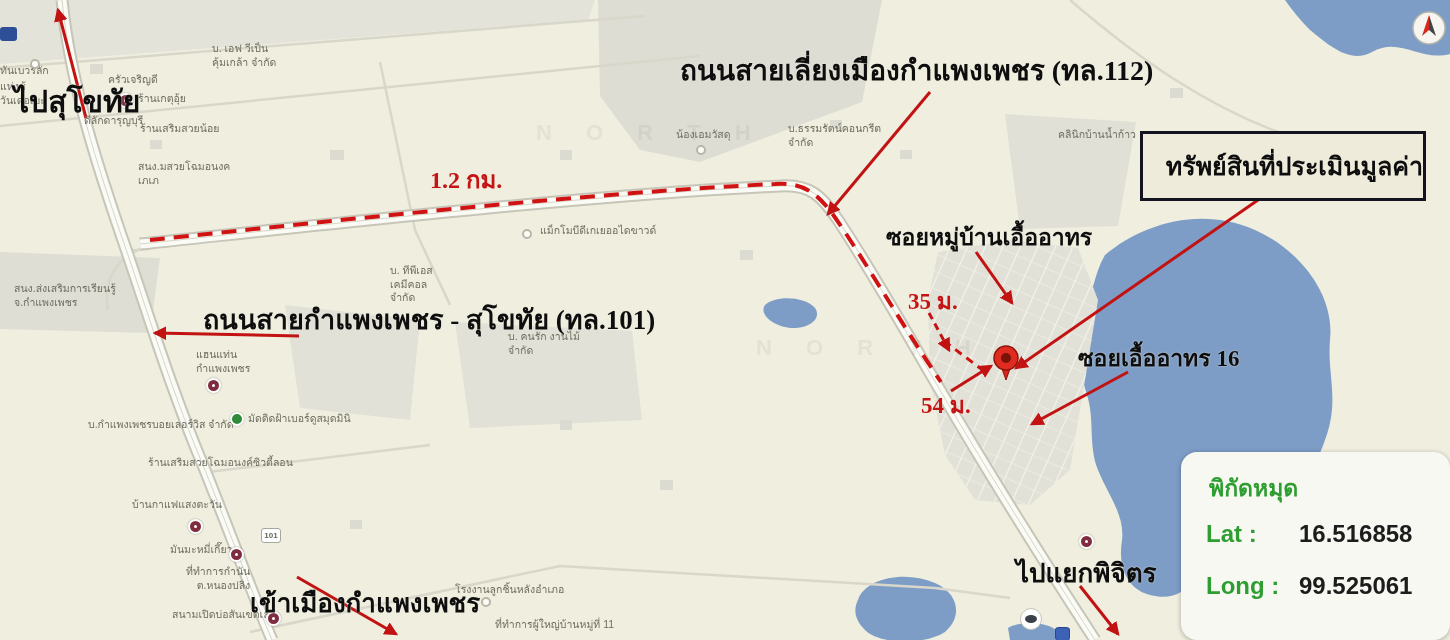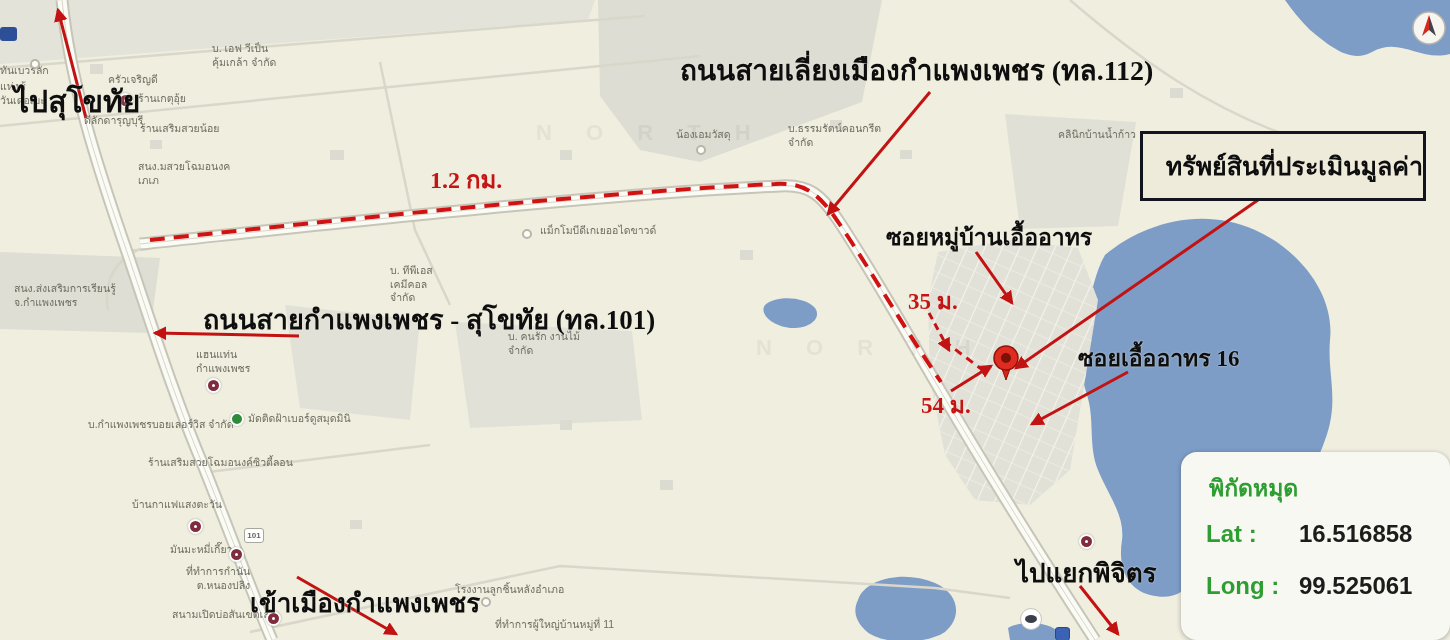--- a/index.html
+++ b/index.html
@@ -10,21 +10,21 @@
   .poi{position:absolute;font-family:"Liberation Sans","DejaVu Sans",sans-serif;
        font-size:10.5px;color:#6e6e60;white-space:pre-line;line-height:1.3;}
   .wm{position:absolute;font-family:"Liberation Sans",sans-serif;font-weight:bold;
       font-size:22px;letter-spacing:14px;color:rgba(90,90,80,0.08);margin-left:16px;}
   .micon{position:absolute;box-sizing:border-box;}
   .maroon-circle{width:15px;height:15px;border-radius:50%;background:#7e2c3e;border:2px solid #fff;box-shadow:0 0 2px rgba(0,0,0,.35);}
   .maroon-circle::after{content:"";position:absolute;left:4px;top:4px;width:3px;height:3px;border-radius:50%;background:#fff;}
   .white-dot{width:10px;height:10px;border-radius:50%;background:#fdfdf8;border:2px solid #b7b6a9;}
   .green-circle{width:14px;height:14px;border-radius:50%;background:#2e8b3a;border:2px solid #fff;box-shadow:0 0 2px rgba(0,0,0,.3);}
   .route-shield{width:20px;height:15px;background:#fff;border:1px solid #a8a79b;border-radius:3px;
-      font:bold 8px "Liberation Sans",sans-serif;color:#66655c;display:flex;align-items:center;justify-content:center;}
+      font:bold 8px "Liberation Sans",sans-serif;color:#66655c;display:flex;align-items:center;justify-content:center;margin-left:17px;}
   .blue-tag{width:17px;height:14px;background:#2c4f97;border-radius:3px;}
   .white-oval{width:22px;height:22px;border-radius:50%;background:#fff;border:1px solid #c6c5b9;display:flex;align-items:center;justify-content:center;}
   .white-oval::after{content:"";width:12px;height:8px;border-radius:50%;background:#3a3f4a;}
   .blue-shield{width:15px;height:18px;background:#3b62b5;border:1px solid #27458c;border-radius:7px 7px 12px 12px / 5px 5px 14px 14px;}
   .ann{position:absolute;z-index:3;font-weight:bold;color:#0e0e0e;white-space:nowrap;text-shadow:0 0 2px rgba(240,238,223,.8);}
   .ann.red{color:#c51414;}
   .prop-box{position:absolute;z-index:4;left:1140px;top:131px;width:280px;height:64px;
       background:#eeebdb;border:3px solid #141420;display:flex;align-items:center;justify-content:flex-end;
       font-weight:bold;font-size:25px;color:#0e0e0e;white-space:nowrap;}
   .panel{position:absolute;z-index:4;left:1181px;top:452px;width:269px;height:188px;

